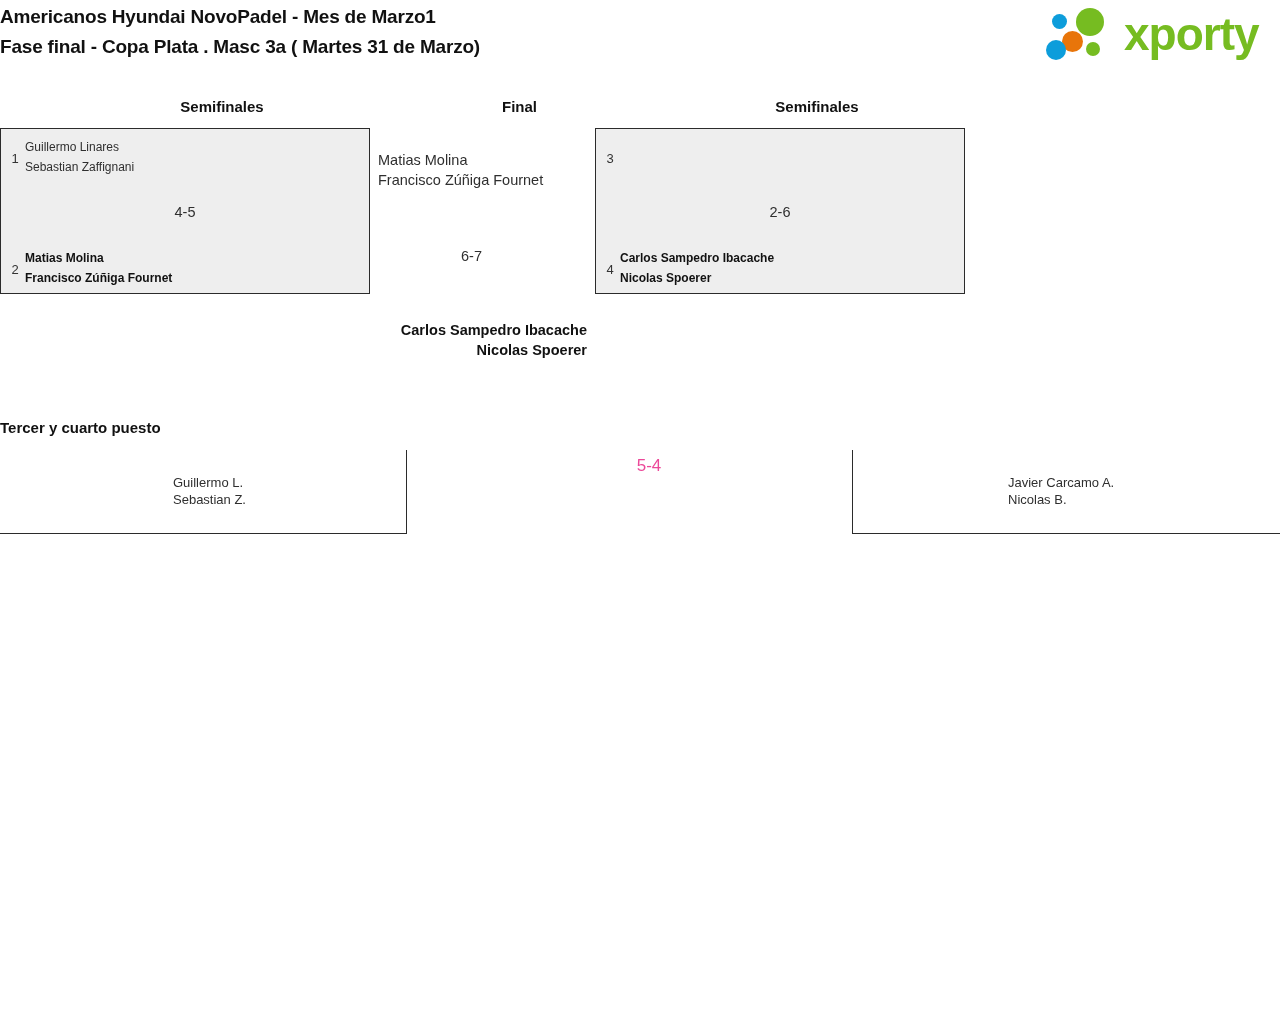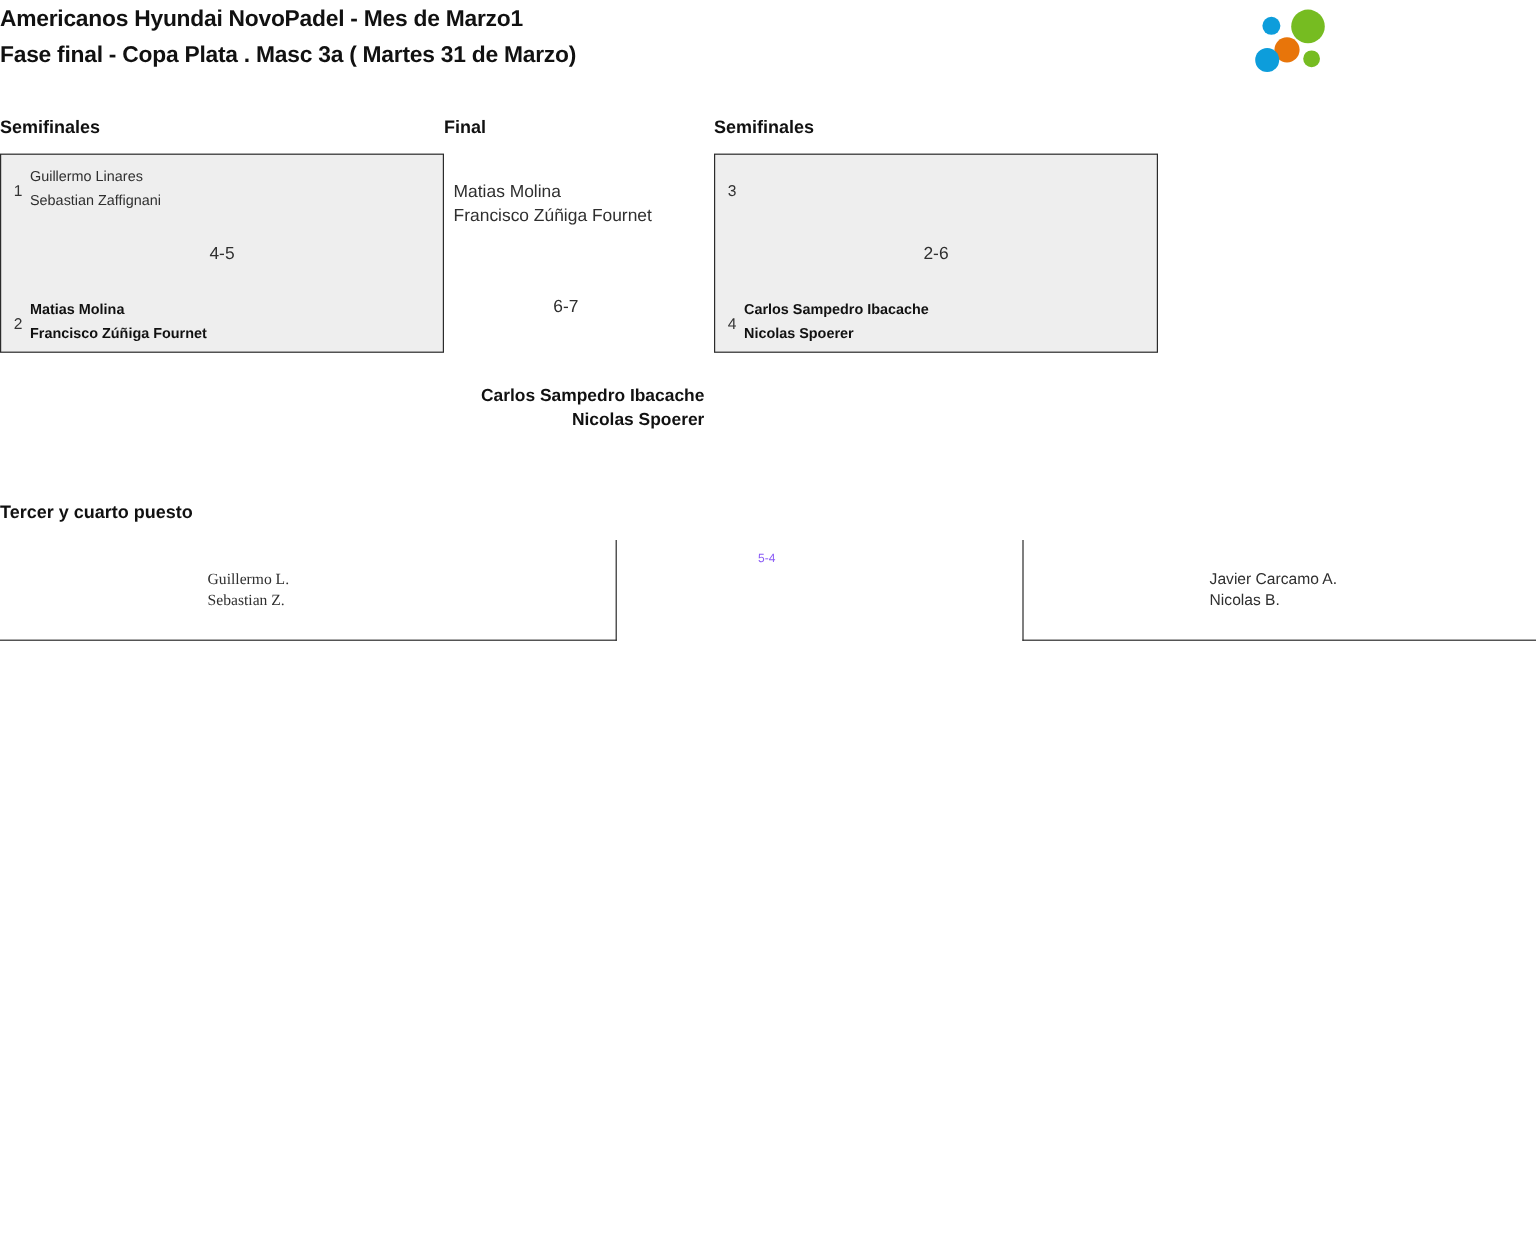--- a/index.html
+++ b/index.html
@@ -49,22 +49,23 @@
     line-height: 56px;
     color: #76bc21;
   }
 
   
   .round-title {
     position: absolute;
     font-size: 15px;
     font-weight: bold;
     color: #111111;
-    text-align: left;
-    line-height: 18px;
+    text-align: center;
+    line-height: 18px;
+    margin-left: 37px;
   }
   #round-sf-left  { left: 0px;   top: 98px; width: 370px; }
   #round-final    { left: 370px; top: 98px; width: 225px; }
   #round-sf-right { left: 595px; top: 98px; width: 370px; }
 
   
   .match-box {
     position: absolute;
     background: #eeeeee;
     border: 1px solid #2b2b2b;
@@ -167,59 +168,60 @@
   .bracket-u {
     position: absolute;
     top: 450px;
     height: 84px;
     box-sizing: border-box;
     border-left: 1px solid #2b2b2b;
     border-right: 1px solid #2b2b2b;
     border-bottom: 1px solid #2b2b2b;
     border-top: none;
   }
-  #third-left-box  { left: -1px;  width: 515px; font-family: Liberation Serif, serif; }
+  #third-left-box  { left: -1px;  width: 408px; }
   #third-right-box { left: 852px; width: 429px; }
 
   .third-names {
     position: absolute;
     top: 24px;
     font-size: 13px;
     line-height: 17px;
     color: #2f2f2f;
     white-space: nowrap;
   }
   #third-left-names  { left: 173px; }
   #third-right-names { left: 155px; }
 
   #third-score {
     position: absolute;
-    left: 426px; top: 457px;
+    left: 436px; top: 457px;
     width: 426px;
     text-align: center;
-    font-size: 10px;
+    font-size: 17px;
     line-height: 17px;
-    color: #8b5cf6;
+    color: #ec4899;
   }
 </style>
 </head>
 <body>
 
 <div id="header">
   <div id="title">Americanos Hyundai NovoPadel - Mes de Marzo1
 Fase final - Copa Plata . Masc 3a ( Martes 31 de Marzo)</div>
 
   <div id="logo">
     <div id="logo-dots">
       <span class="dot" style="left:6px;  top:6px;  width:15px; height:15px; background:#0d9ddb;"></span>
       <span class="dot" style="left:30px; top:0px;  width:28px; height:28px; background:#76bc21;"></span>
       <span class="dot" style="left:16px; top:23px; width:21px; height:21px; background:#e8750a;"></span>
       <span class="dot" style="left:0px;  top:32px; width:20px; height:20px; background:#0d9ddb;"></span>
       <span class="dot" style="left:40px; top:34px; width:14px; height:14px; background:#76bc21;"></span>
     </div>
+    <div id="logo-word">xporty</div>
   </div>
 </div>
 
 <div class="round-title" id="round-sf-left">Semifinales</div>
 <div class="round-title" id="round-final">Final</div>
 <div class="round-title" id="round-sf-right">Semifinales</div>
 
 <div class="match-box" id="sf-left-box">
   <div class="team top">
     <span class="seed">1</span>

